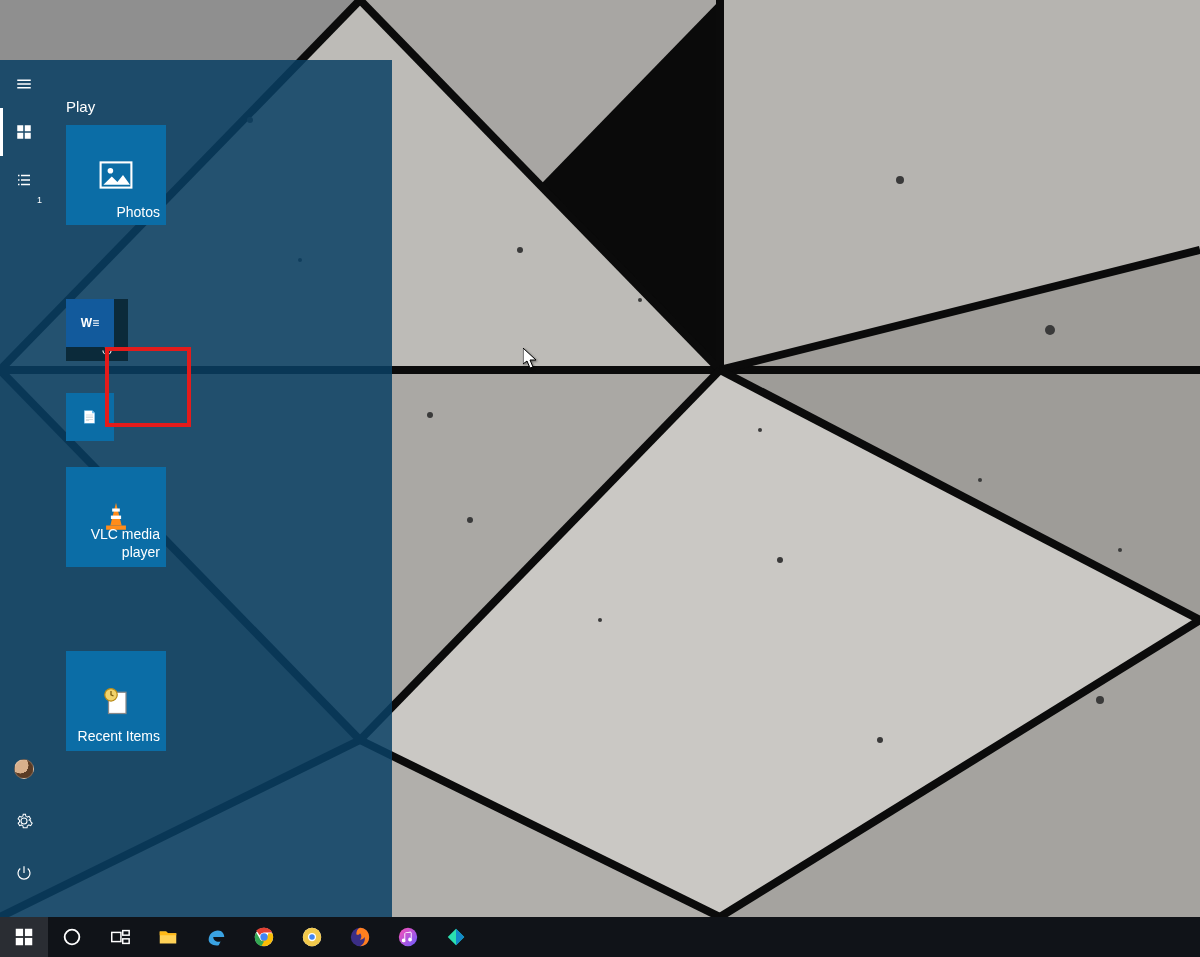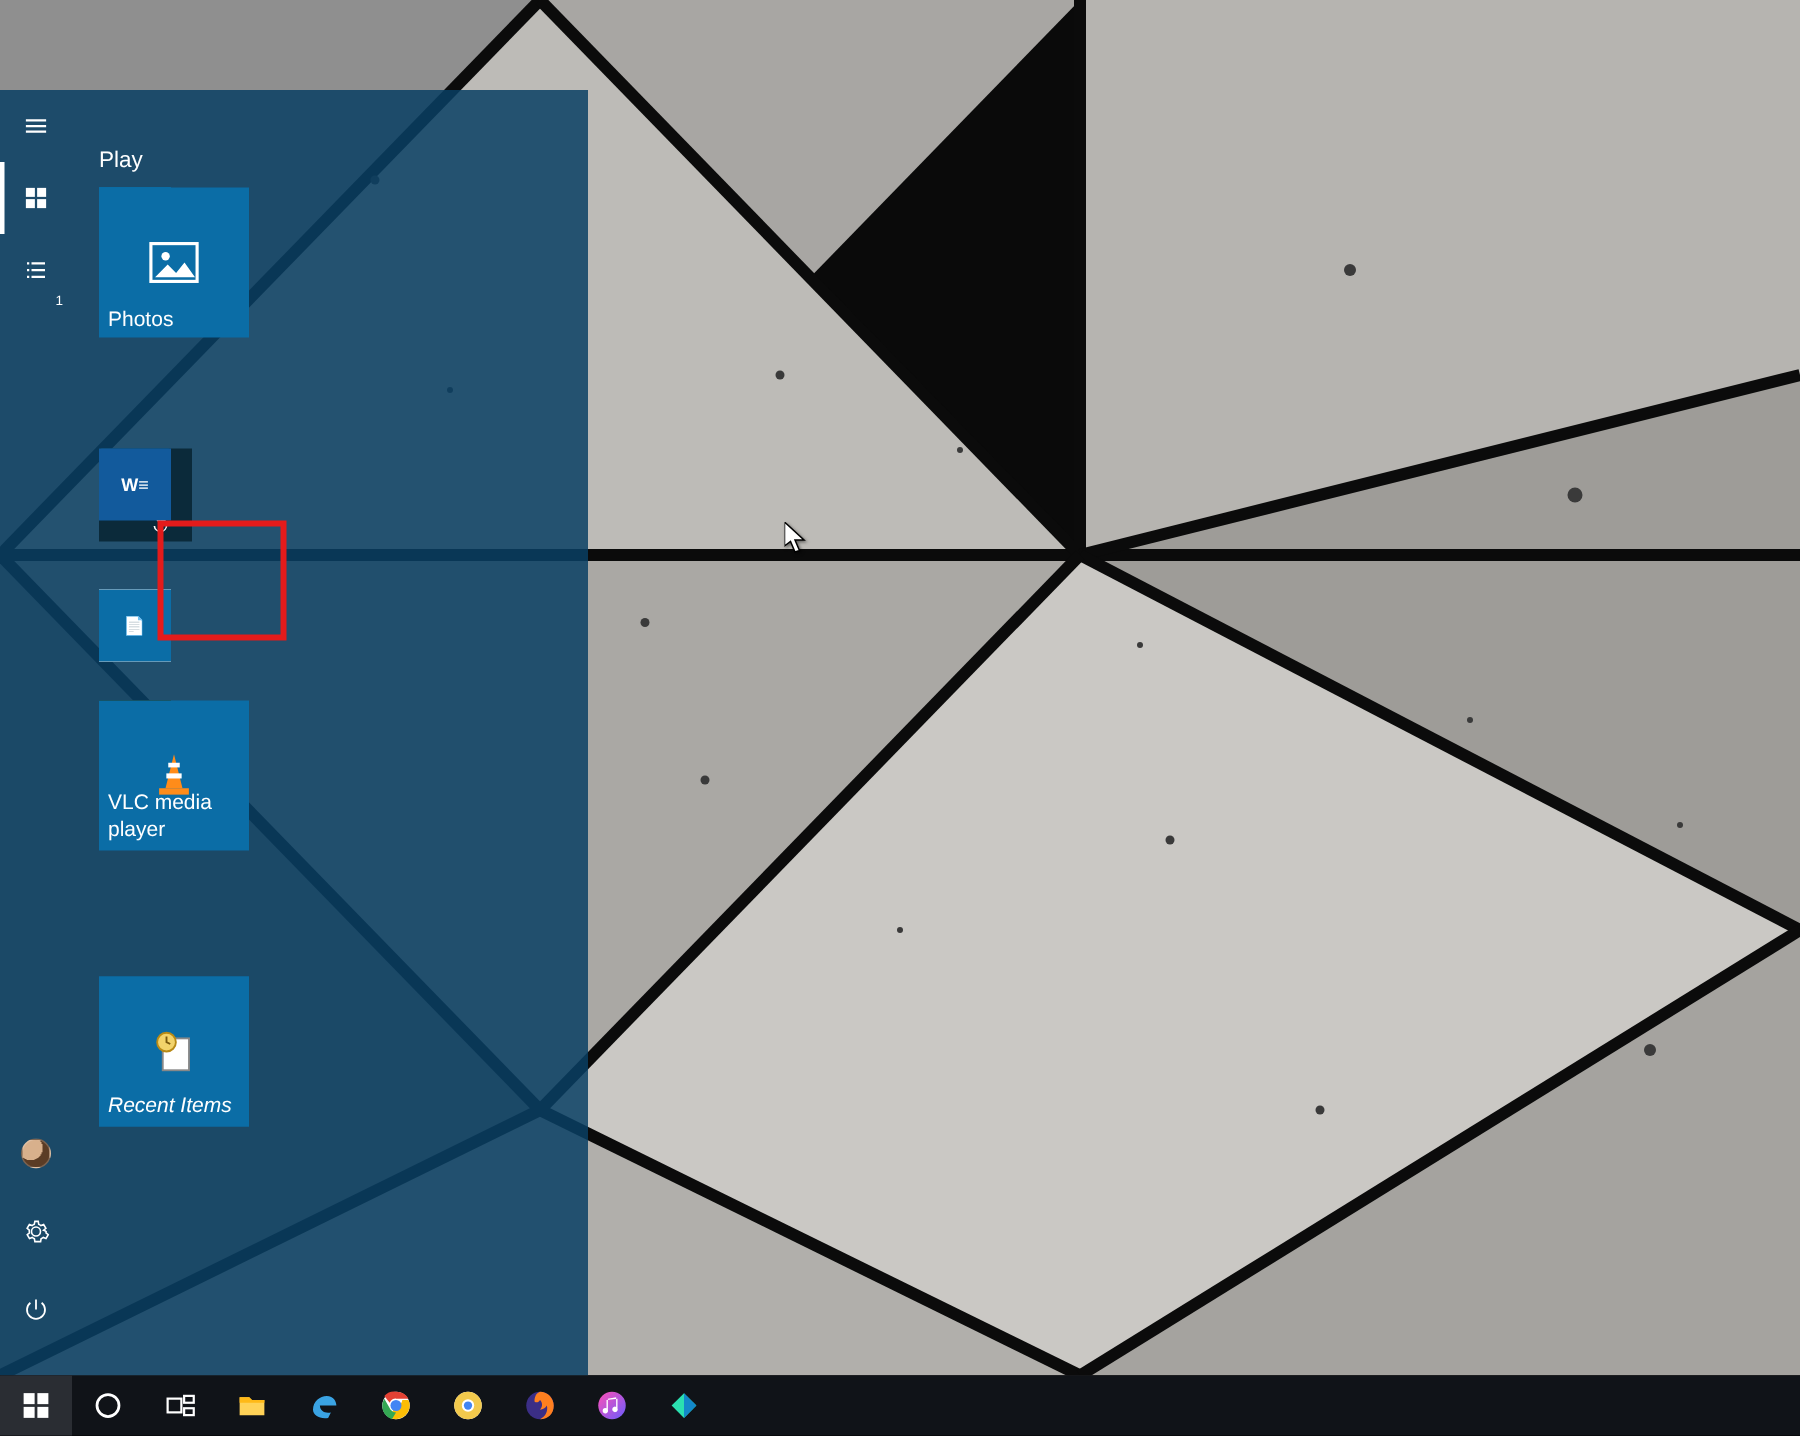--- a/index.html
+++ b/index.html
@@ -11,21 +11,21 @@
     background:rgba(9,63,100,.85);color:#fff;}
   .start-rail{position:absolute;left:0;top:0;width:48px;height:100%;}
   .rail-item{width:48px;height:48px;display:flex;align-items:center;justify-content:center;cursor:pointer;}
   .rail-item.active{box-shadow:inset 3px 0 0 #fff;}
   .rail-item svg{fill:#fff;width:18px;height:18px;}
   .rail-bottom{position:absolute;left:0;bottom:20px;width:48px;}
   .rail-bottom .rail-item{margin-top:4px;}
   .start-body{position:absolute;left:48px;top:0;right:0;bottom:0;padding:14px 8px 10px 18px;overflow:hidden;margin-top:24px;}
   .group-title{font-size:15px;font-weight:400;color:#fff;margin-bottom:10px;}
   .tile{position:relative;background:#0b6da6;color:#fff;display:flex;align-items:center;justify-content:center;font-size:12px;cursor:pointer;overflow:hidden;}
-  .tile-label{position:absolute;left:6px;right:6px;bottom:4px;font-size:14px;line-height:18px;text-align:left;white-space:nowrap;overflow:hidden;text-overflow:ellipsis;}
+  .tile-label{position:absolute;left:6px;right:6px;bottom:4px;font-size:14px;line-height:18px;text-align:right;white-space:nowrap;overflow:hidden;text-overflow:ellipsis;}
   .tile-icon{font-size:24px;}
   .tile.small{width:48px;height:48px;}
   .tile.med  {width:100px;height:100px;}
   .area{position:relative;margin-bottom:24px;}
   .area .tile{position:absolute;}
   .highlight-box{position:absolute;border:4px solid #e41b1b;pointer-events:none;
     left:105px;top:287px;width:78px;height:72px;z-index:50;}
   
   .cursor{position:absolute;left:523px;top:348px;z-index:100;pointer-events:none;}
   .cursor svg{filter:drop-shadow(1px 1px 1px rgba(0,0,0,.5));}
@@ -232,21 +232,21 @@
           <rect x="12" y="9" width="9" height="8" fill="#fff"></rect>
           </svg>
         <span class="tile-label">PiP-Tool (Picture I...</span>
       </div>
       <div class="tile med" style="left:104;top:0;">
         <svg width="30" height="28" viewBox="0 0 24 22">
           <rect x="6" y="4" width="14" height="17" fill="#fff" stroke="#888"></rect>
           <circle cx="8" cy="6" r="5" fill="#f2d36b" stroke="#b88a16"></circle>
           <path d="M8 3v3l2 1" stroke="#7a5a0e" fill="none"></path>
           </svg>
-        <span class="tile-label" style="white-space:normal;bottom:6px;font-style:italic;">Recent Items</span>
+        <span class="tile-label" style="white-space:normal;bottom:6px;">Recent Items</span>
       </div>
     </div>
 
   </div>
 
   <div class="highlight-box"></div>
 </div>
 
 <div class="cursor">
   <svg width="16" height="22" viewBox="0 0 16 22">

